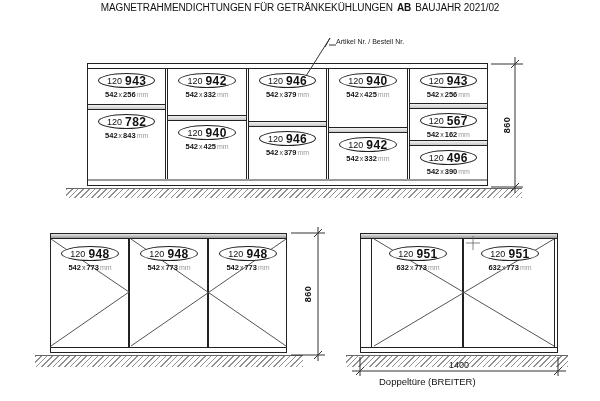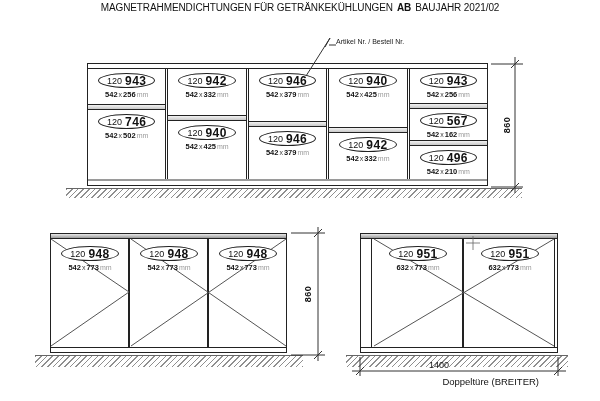--- a/index.html
+++ b/index.html
@@ -34,22 +34,22 @@
   .dims{font-size:7.5px;margin-top:2px;white-space:nowrap;font-weight:bold;}
   .dims .sep{font-weight:normal;font-size:7px;color:#444;margin:0 1px;}
   .dims .unit{font-weight:normal;font-size:7px;color:#999;margin-left:1px;}
   .door-label{position:absolute;width:84px;display:flex;flex-direction:column;align-items:center;z-index:3;}
   
   .hatch{position:absolute;border-top:1px solid #666;box-sizing:border-box;z-index:0;
          background:repeating-linear-gradient(135deg,#8f8f8f 0,#8f8f8f 1px,transparent 1px,transparent 4px);}
   
   .dim-v{position:absolute;width:30px;text-align:center;font-size:9px;font-weight:bold;
          letter-spacing:0.5px;transform:rotate(-90deg);z-index:3;}
-  .dim-h{position:absolute;text-align:left;font-size:9px;z-index:3;}
-  .caption{position:absolute;text-align:right;font-size:9.5px;z-index:3;}
+  .dim-h{position:absolute;text-align:center;font-size:9px;z-index:3;}
+  .caption{position:absolute;text-align:left;font-size:9.5px;z-index:3;}
   svg.overlay{position:absolute;left:0;top:0;z-index:2;pointer-events:none;}
 </style>
 </head>
 <body>
 
 <div class="canvas">
 
   <div class="title"><span>MAGNETRAHMENDICHTUNGEN FÜR GETRÄNKEKÜHLUNGEN</span><b>AB</b><span>BAUJAHR 2021/02</span></div>
 
   <div class="annotation">Artikel Nr. / Bestell Nr.</div>
@@ -67,23 +67,23 @@
           <div class="oval">
               <span>120</span>
               <b>943</b>
             </div>
           <div class="dims"><b>542</b><span class="sep">x</span><b>256</b><span class="unit">mm</span></div>
         </div>
         <div class="hdiv"></div>
         <div class="cell" style="height:69px">
           <div class="oval">
               <span>120</span>
-              <b>746</b>
-            </div>
-          <div class="dims"><b>542</b><span class="sep">x</span><b>502</b><span class="unit">mm</span></div>
+              <b>782</b>
+            </div>
+          <div class="dims"><b>542</b><span class="sep">x</span><b>843</b><span class="unit">mm</span></div>
         </div>
       </div>
       <div class="vdiv"></div>
 
       <div class="col">
         <div class="cell" style="height:46px">
           <div class="oval">
               <span>120</span>
               <b>942</b>
             </div>
@@ -153,21 +153,21 @@
               <b>567</b>
             </div>
           <div class="dims"><b>542</b><span class="sep">x</span><b>162</b><span class="unit">mm</span></div>
         </div>
         <div class="hdiv"></div>
         <div class="cell" style="height:33px">
           <div class="oval">
               <span>120</span>
               <b>496</b>
             </div>
-          <div class="dims"><b>542</b><span class="sep">x</span><b>210</b><span class="unit">mm</span></div>
+          <div class="dims"><b>542</b><span class="sep">x</span><b>390</b><span class="unit">mm</span></div>
         </div>
       </div>
     </div>
     <div class="base"></div>
   </div>
 
   <div class="cab" style="left:50px;top:233px;width:237px;height:120px;">
     <div class="band gray"></div>
     <div class="doorsrow">
       <div class="door"></div>

